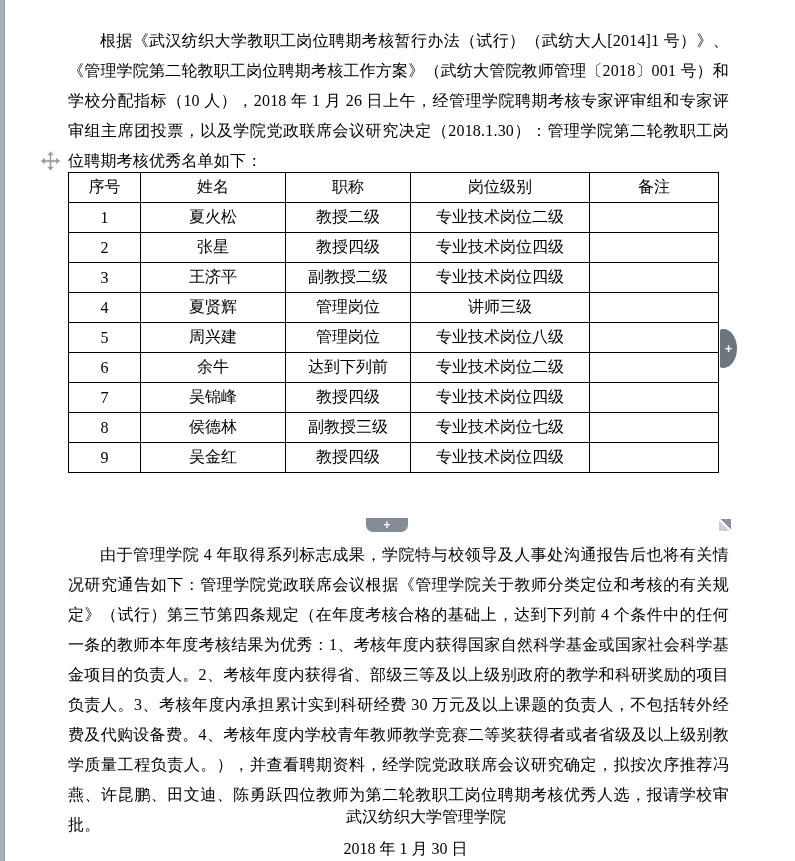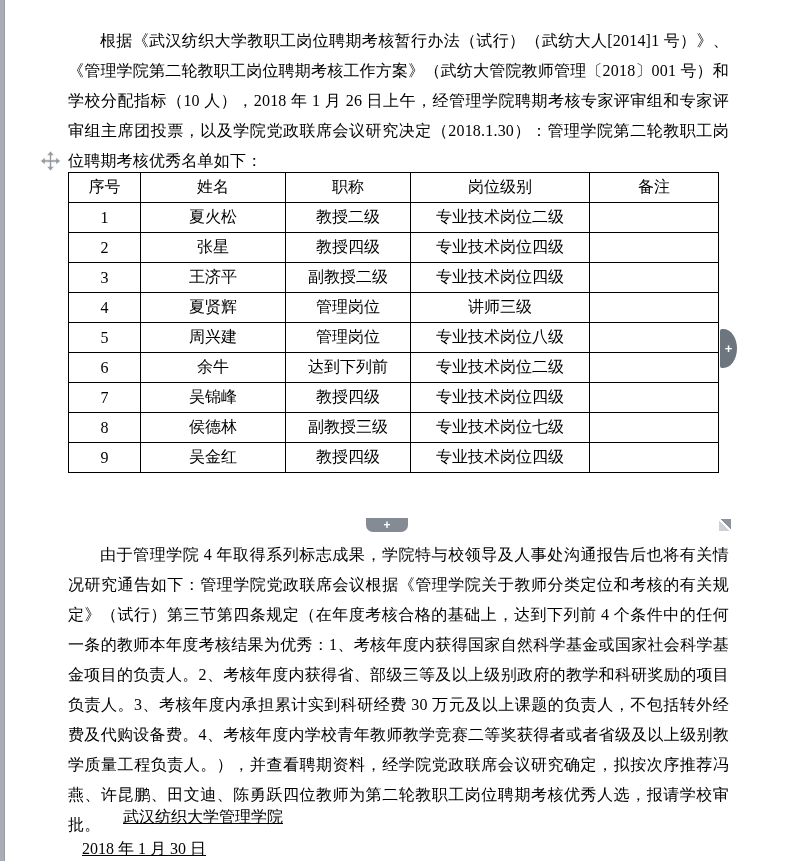--- a/index.html
+++ b/index.html
@@ -27,21 +27,21 @@
     text-justify: inter-ideograph;
     text-indent: 2em;
     letter-spacing: 0.2px;
   }
   .para1 { top: 26px; }
   .para2 { top: 540px; }
   .sig-line {
     position: absolute; left: 68px; width: 661px;
     margin: 0;
     font-size: 16px; line-height: 30px;
-    text-decoration: underline;
+    text-align: center;
   }
   .signature { top: 802px; padding-left: 55px; width: 606px; }
   .dateline  { top: 834px; padding-left: 14px; width: 647px; }
 
   table.doc-table {
     position: absolute;
     left: 68px; top: 172px;
     width: 650px;
     border-collapse: collapse;
     table-layout: fixed;

